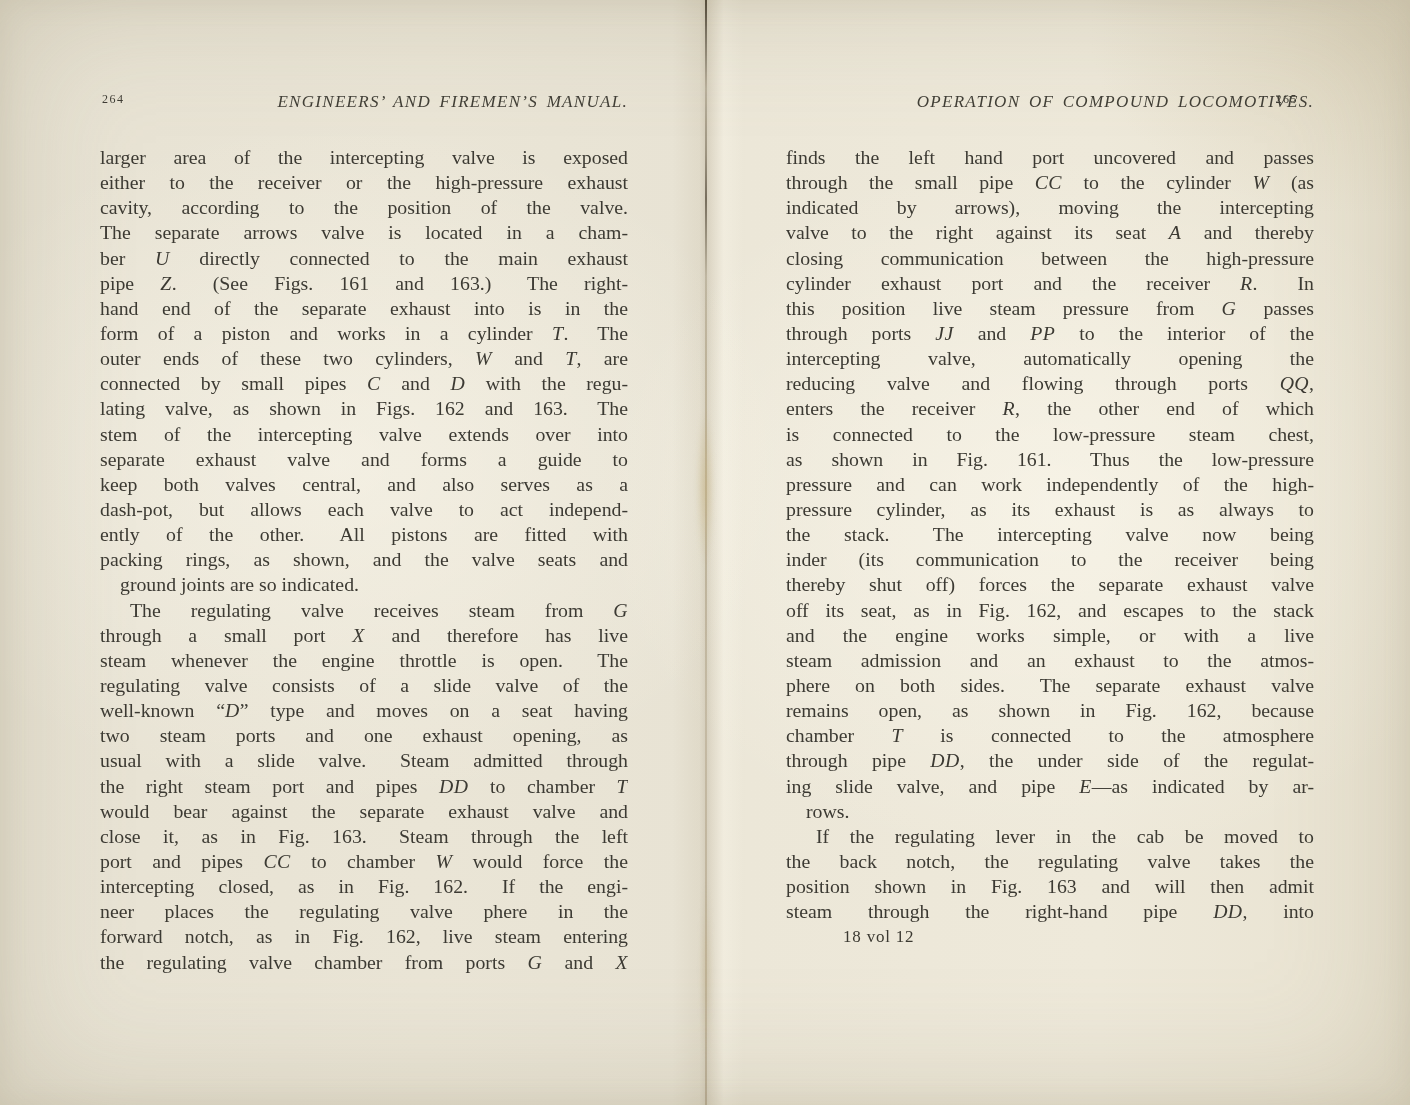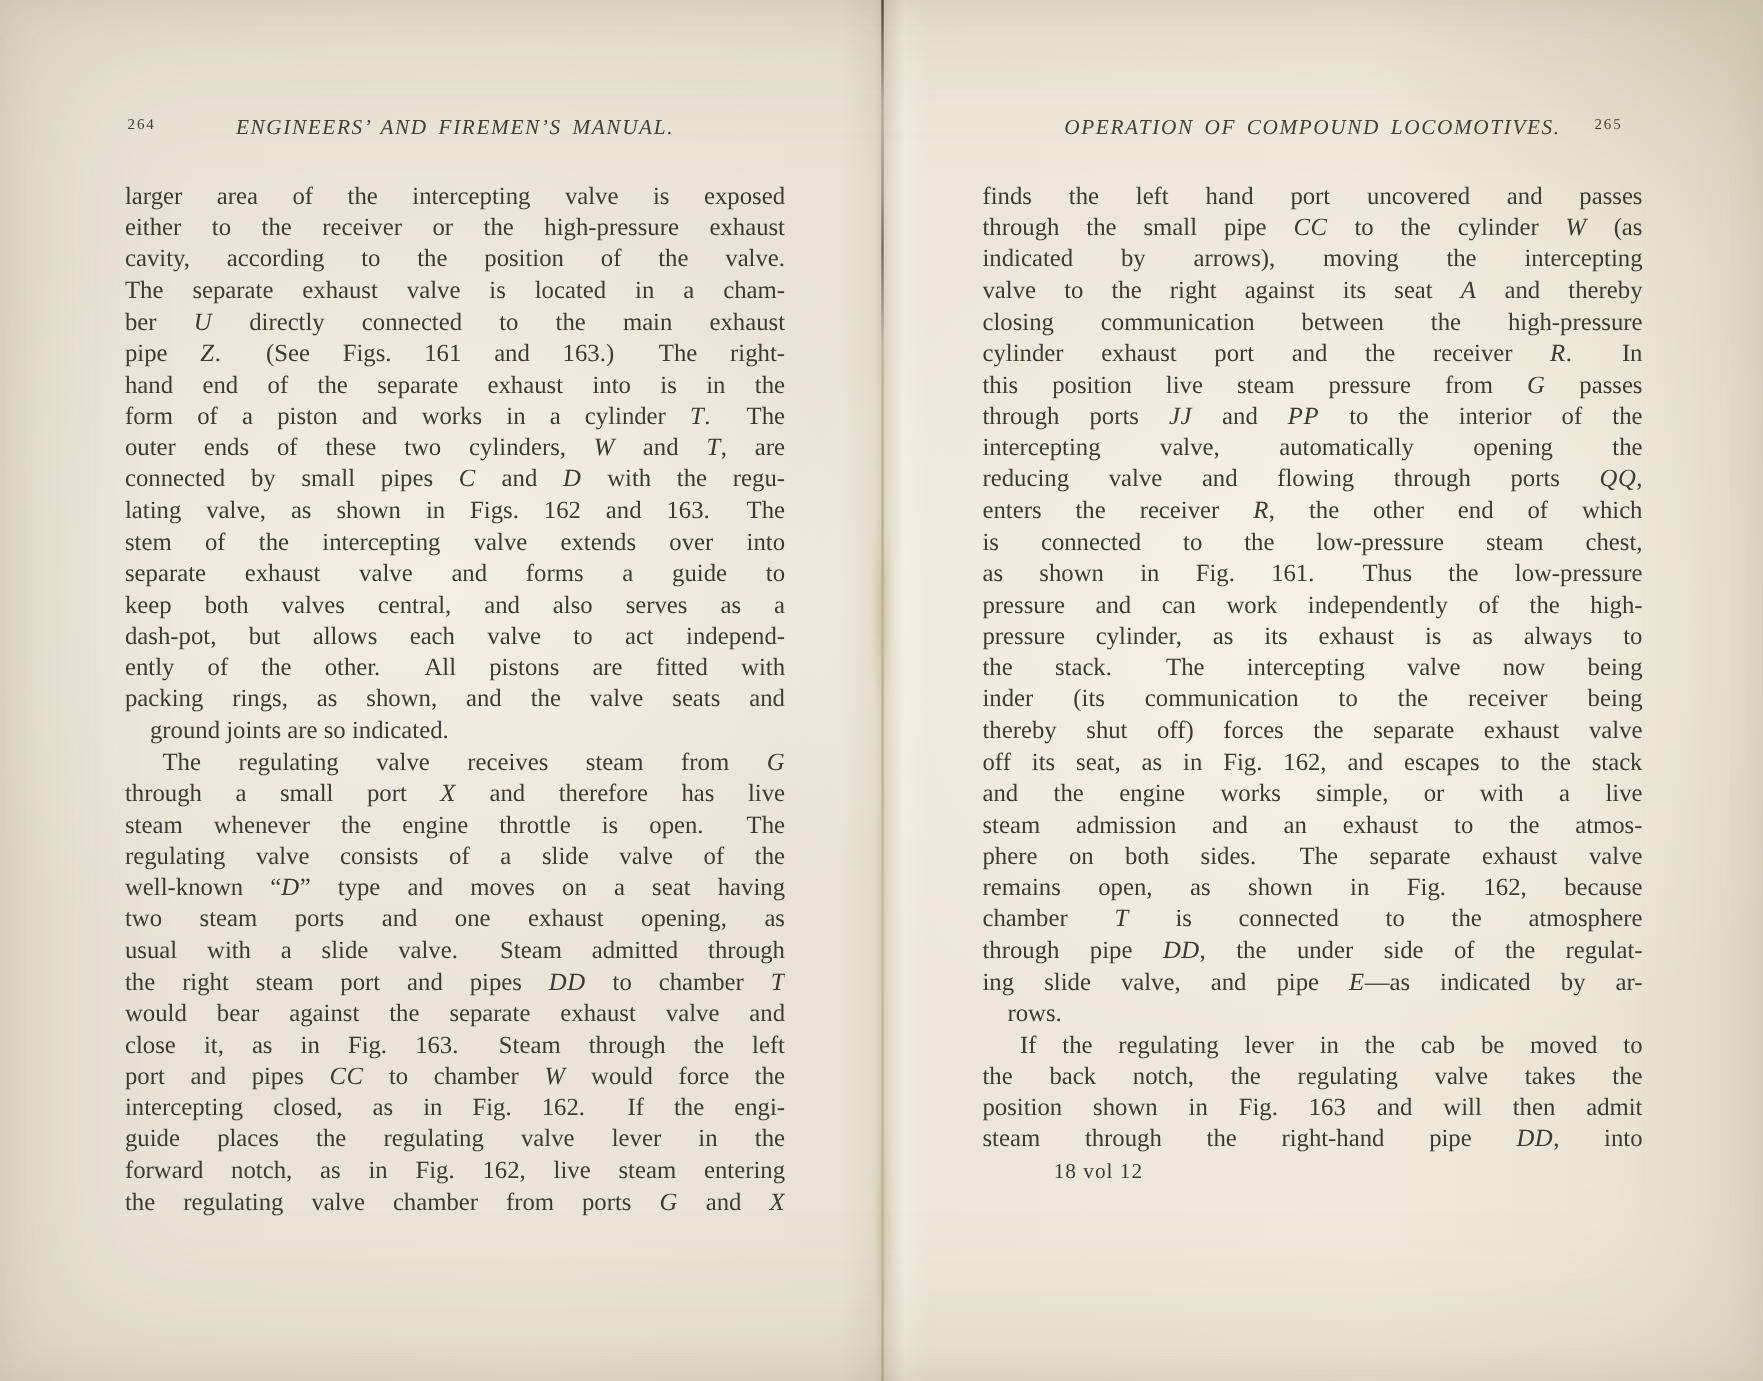--- a/index.html
+++ b/index.html
@@ -63,21 +63,21 @@
     filter: blur(2px);
   }
 
   
   .col { position: absolute; width: 528px; top: 92px; }
   .col-left  { left: 100px; }
   .col-right { left: 786px; }
 
   .running-head { position: relative; height: 22px; }
   .rh-title {
-    display: block; text-align: center;
+    display: block; text-align: right;
     font-style: italic; font-size: 17px;
     letter-spacing: 1.3px; word-spacing: 3px;
     color: #403e36;
   }
   .rh-num {
     position: absolute; top: 0; font-size: 12px; letter-spacing: 1.5px; color: #3c3a33;
   }
   .rh-num.pos-left { left: 2px; }
   .rh-num.pos-right { right: 16px; }
 
@@ -109,21 +109,21 @@
 
   <div class="col col-left">
     <div class="running-head">
       <span class="rh-num pos-left">264</span>
       <span class="rh-title">ENGINEERS’ AND FIREMEN’S MANUAL.</span>
     </div>
     <div class="body-text" id="left-body">
         <div class="tl">larger area of the intercepting valve is exposed</div>
         <div class="tl">either to the receiver or the high-pressure exhaust</div>
         <div class="tl">cavity, according to the position of the valve.</div>
-        <div class="tl">The separate exhaust valve is located in a cham-</div>
+        <div class="tl">The separate arrows valve is located in a cham-</div>
         <div class="tl">ber <i>U</i> directly connected to the main exhaust</div>
         <div class="tl">pipe <i>Z</i>.  (See Figs. 161 and 163.)  The right-</div>
         <div class="tl">hand end of the separate exhaust into is in the</div>
         <div class="tl">form of a piston and works in a cylinder <i>T</i>.  The</div>
         <div class="tl">outer ends of these two cylinders, <i>W</i> and <i>T</i>, are</div>
         <div class="tl">connected by small pipes <i>C</i> and <i>D</i> with the regu-</div>
         <div class="tl">lating valve, as shown in Figs. 162 and 163.  The</div>
         <div class="tl">stem of the intercepting valve extends over into</div>
         <div class="tl">separate exhaust valve and forms a guide to</div>
         <div class="tl">keep both valves central, and also serves as a</div>
@@ -136,21 +136,21 @@
         <div class="tl">steam whenever the engine throttle is open.  The</div>
         <div class="tl">regulating valve consists of a slide valve of the</div>
         <div class="tl">well-known “<i>D</i>” type and moves on a seat having</div>
         <div class="tl">two steam ports and one exhaust opening, as</div>
         <div class="tl">usual with a slide valve.  Steam admitted through</div>
         <div class="tl">the right steam port and pipes <i>DD</i> to chamber <i>T</i></div>
         <div class="tl">would bear against the separate exhaust valve and</div>
         <div class="tl">close it, as in Fig. 163.  Steam through the left</div>
         <div class="tl">port and pipes <i>CC</i> to chamber <i>W</i> would force the</div>
         <div class="tl">intercepting closed, as in Fig. 162.  If the engi-</div>
-        <div class="tl">guide places the regulating valve lever in the</div>
+        <div class="tl">neer places the regulating valve phere in the</div>
         <div class="tl">forward notch, as in Fig. 162, live steam entering</div>
         <div class="tl">the regulating valve chamber from ports <i>G</i> and <i>X</i></div>
       </div>
   </div>
 
   <div class="col col-right">
     <div class="running-head">
       <span class="rh-title">OPERATION OF COMPOUND LOCOMOTIVES.</span>
       <span class="rh-num pos-right">265</span>
     </div>

